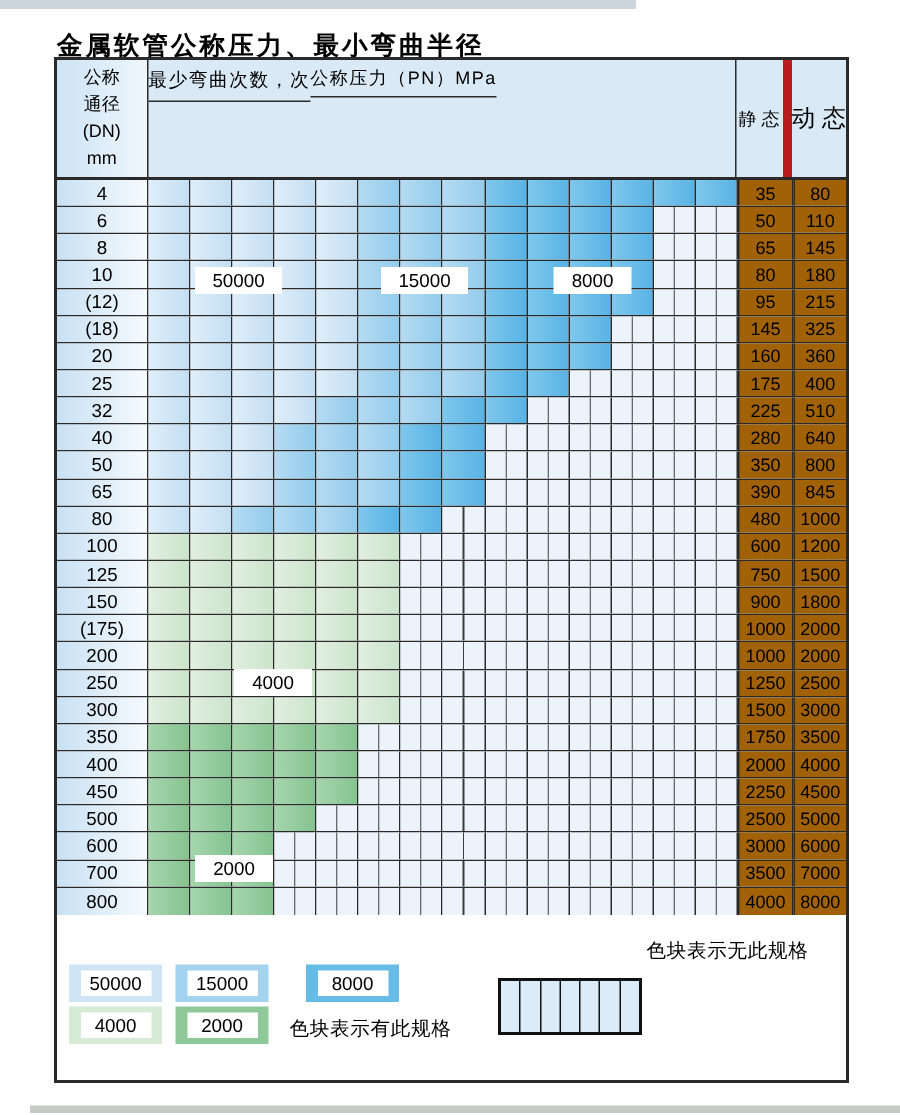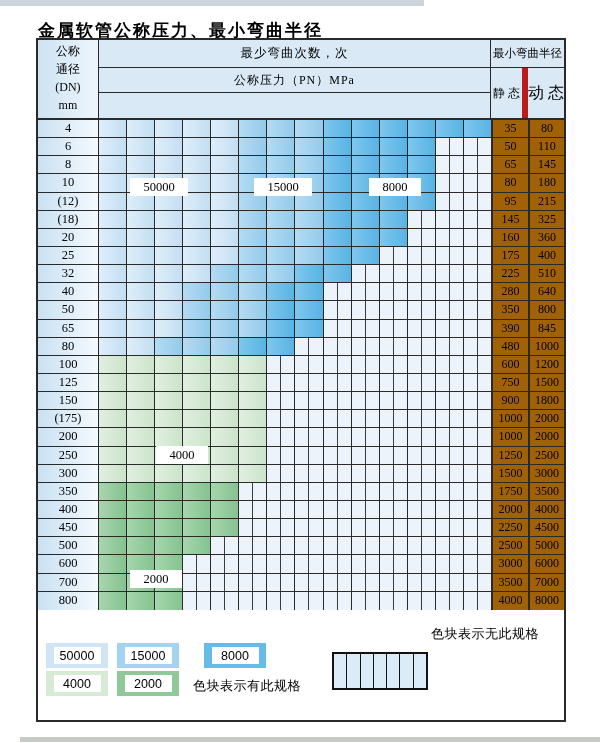--- a/index.html
+++ b/index.html
@@ -4,27 +4,27 @@
 <style>
   html,body{margin:0;padding:0;background:#fff;}
   .page{position:relative;width:600px;height:743px;background:#ffffff;overflow:hidden;
         font-family:"Liberation Sans",sans-serif;color:#000;}
   .top-strip{position:absolute;left:0;top:0;width:424px;height:6px;background:#ccd5dc;}
   .bottom-strip{position:absolute;left:20px;top:737px;width:580px;height:5px;background:#c4cac4;}
   .title{position:absolute;left:38px;top:8px;font-family:"DejaVu Serif",serif;
          font-weight:bold;font-size:17px;letter-spacing:2px;white-space:nowrap;margin-top:11px;}
   
   .tbl{position:absolute;left:36px;top:38px;width:530px;height:684px;box-sizing:border-box;
-       border:2px solid #2a2a2a;background:#fff;font-size:12px;font-family:Liberation Serif, serif;}
+       border:2px solid #2a2a2a;background:#fff;font-size:12px;}
   .tbl *{box-sizing:border-box;}
   .hdr{display:flex;height:80px;border-bottom:2px solid #2a2a2a;background:#d9e9f6;}
   .hdr-dn{width:61px;border-right:1.5px solid #2a2a2a;display:flex;flex-direction:column;
           justify-content:space-around;align-items:center;padding:3px 0;
           background:linear-gradient(90deg,#cde3f4,#eef6fc);font-size:12px;line-height:1.1;}
-  .hdr-mid{width:393px;border-right:1.5px solid #2a2a2a;display:flex;flex-direction:column;}
+  .hdr-mid{width:393px;border-right:1.5px solid #2a2a2a;display:flex;}
   .hdr-cycles{height:28px;border-bottom:1px solid #2a2a2a;display:flex;align-items:center;
               justify-content:center;font-size:12.5px;letter-spacing:1px;}
   .hdr-pn{height:25px;border-bottom:1px solid #2a2a2a;display:flex;align-items:center;
           justify-content:center;font-size:12px;letter-spacing:1px;}
   .hdr-pcols{flex:1;display:flex;}
   .pcol{width:28.07px;border-right:1px solid #2a2a2a;display:flex;align-items:center;
         justify-content:center;font-size:11px;background:linear-gradient(90deg,#e6f0f9,#fdfeff);}
   .pcol:last-child{border-right:none;}
   .hdr-right{flex:1;display:flex;flex-direction:column;}
   .hdr-radius{height:28px;border-bottom:1px solid #2a2a2a;display:flex;align-items:center;
@@ -78,21 +78,20 @@
         <span>公称</span>
         <span>通径</span>
         <span>(DN)</span>
         <span>mm</span>
       </div>
       <div class="hdr-mid">
         <div class="hdr-cycles">最少弯曲次数，次</div>
         <div class="hdr-pn">公称压力（PN）MPa</div>
       </div>
       <div class="hdr-right">
-        <div class="hdr-radius">最小弯曲半径</div>
         <div class="hdr-sd">
           <div class="hdr-stat">静 态</div>
           <div class="hdr-dyn">动 态</div>
         </div>
       </div>
     </div>
     <div class="tbody" id="tbody">
         <div class="trow">
           <div class="td dn">4</div>
           <div class="td pc c-b1"></div>

